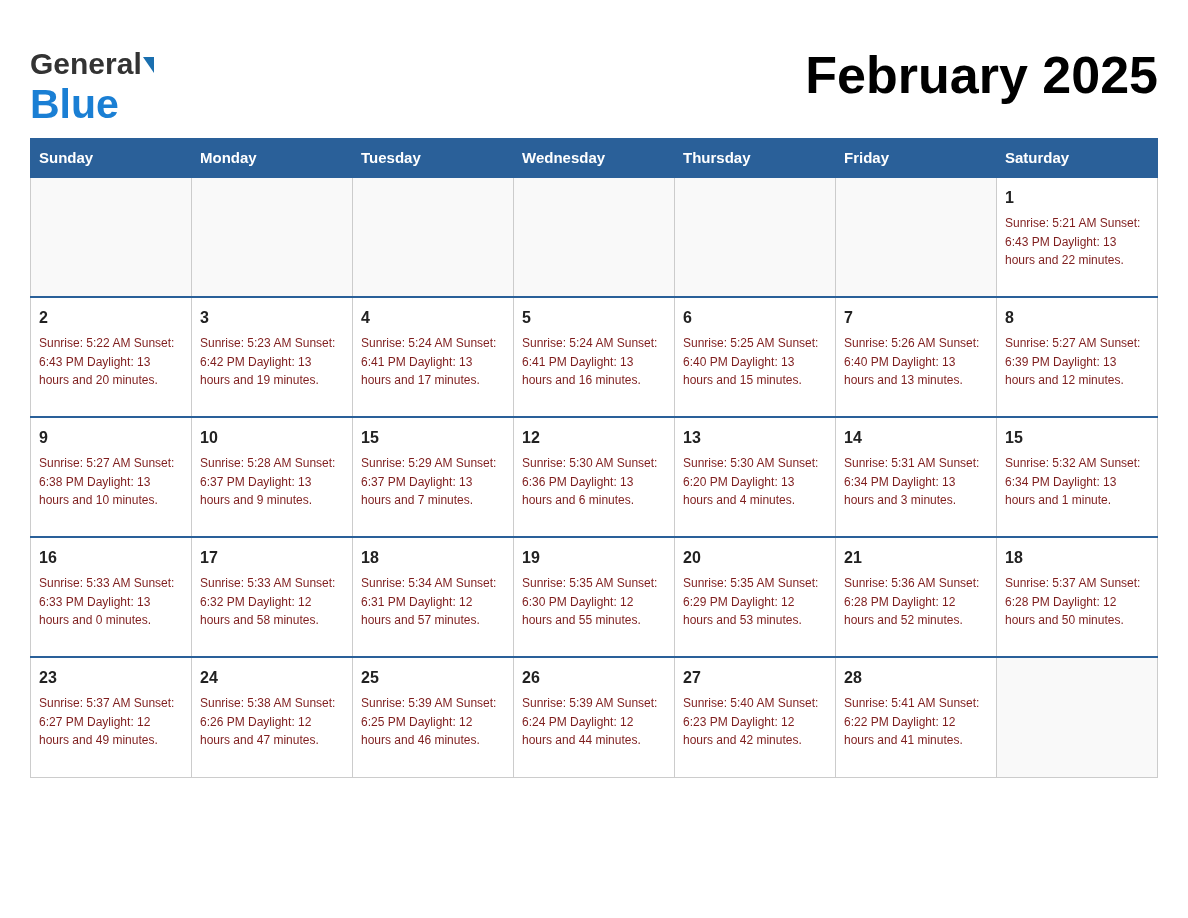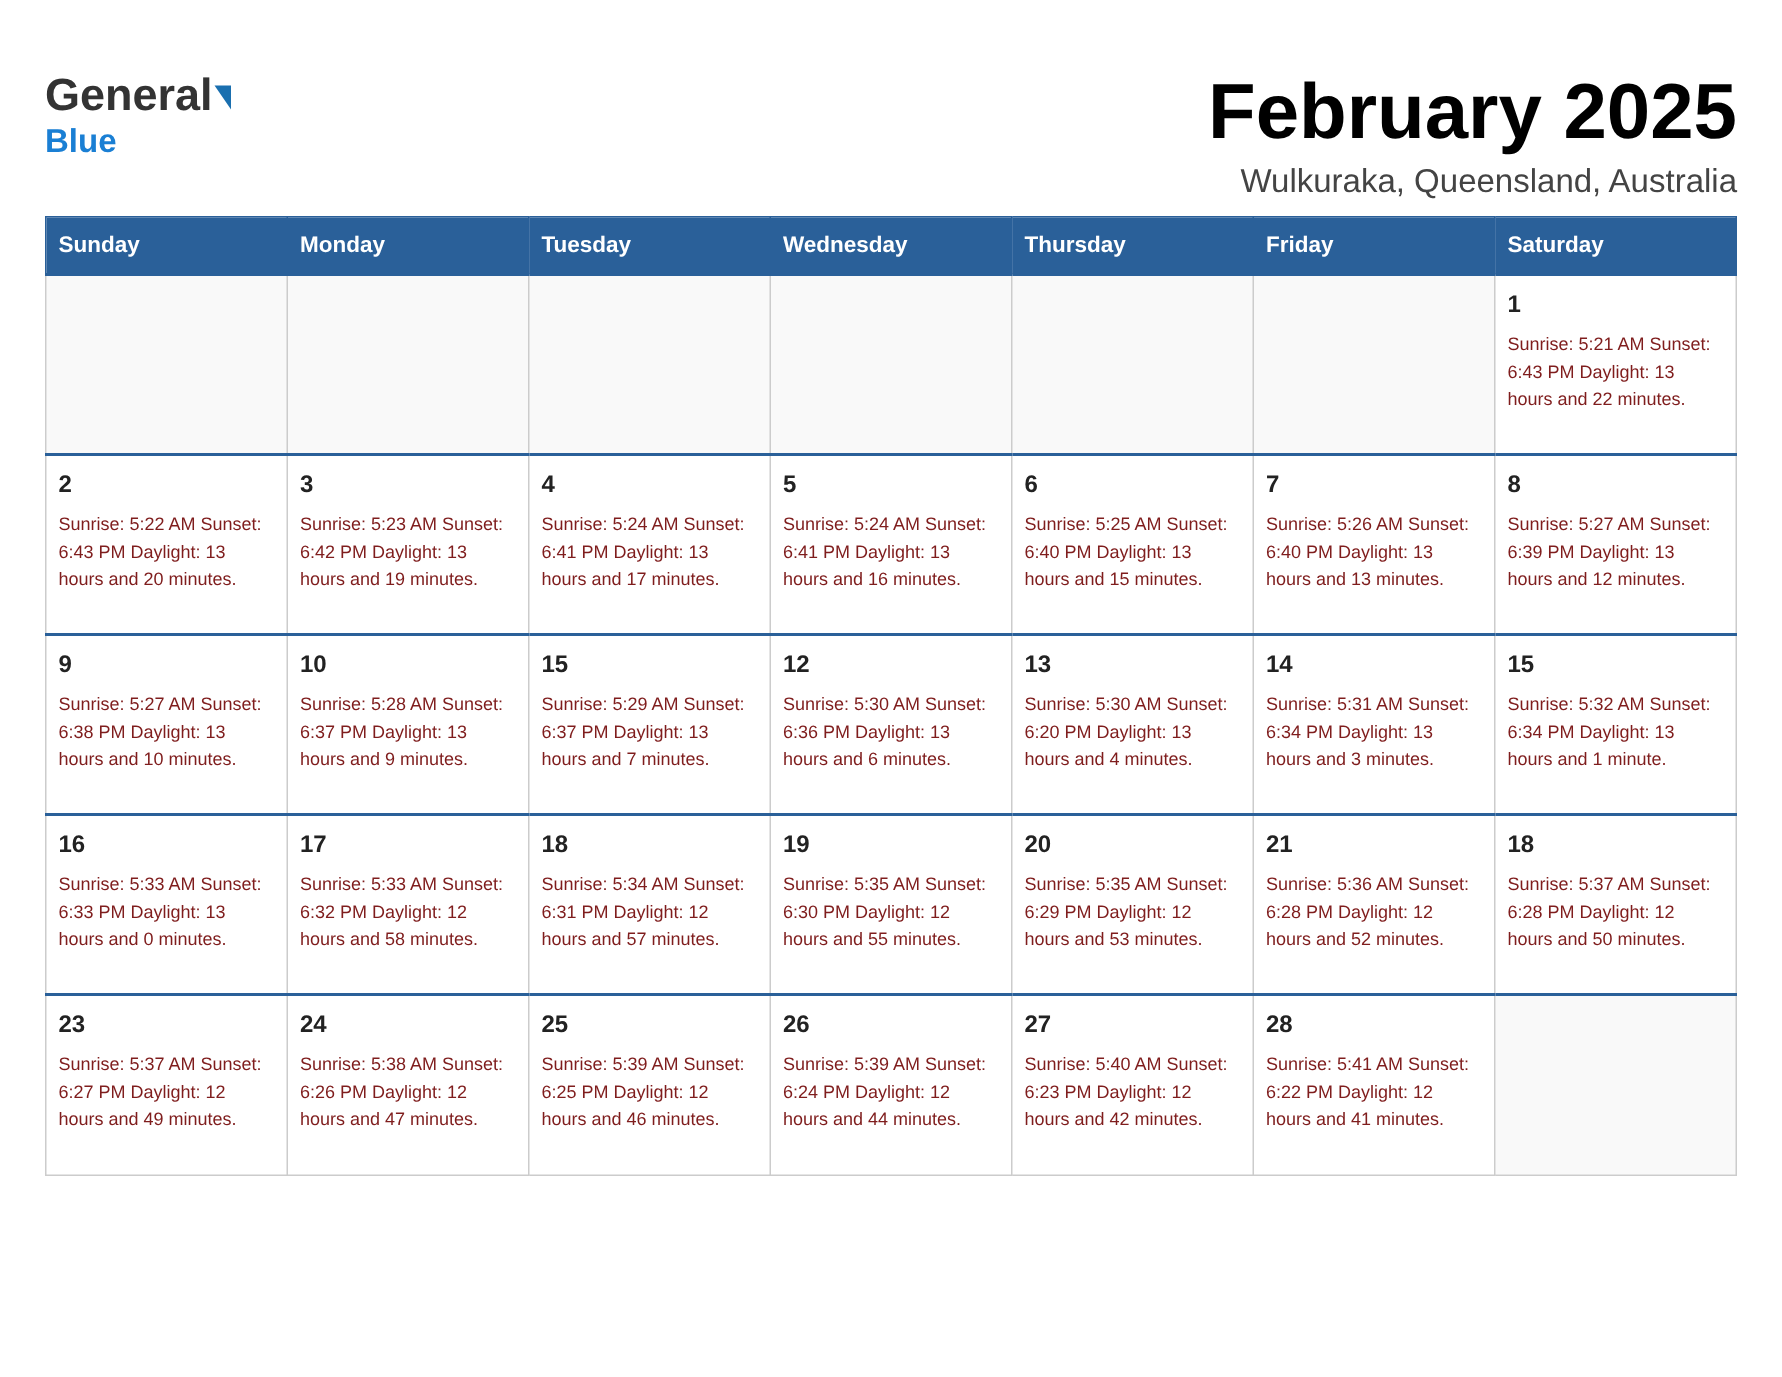--- a/index.html
+++ b/index.html
@@ -91,39 +91,38 @@
     .logo-arrow {
       display: inline-block;
       width: 0;
       height: 0;
       border-left: 11px solid transparent;
       border-top: 16px solid #1a6faf;
       margin-left: 1px;
       margin-bottom: -2px;
     }
     .logo-text-blue {
-      font-size: 22px;
+      font-size: 41px;
       font-weight: bold;
       color: #1a7fd4;
     }
   </style>
 </head>
 <body>
 
 <div class="header">
   <div class="logo">
     <div class="logo-row">
       <span class="logo-text-general">General</span>
       <span class="logo-arrow"></span>
     </div>
     <span class="logo-text-blue">Blue</span>
   </div>
   <div class="title-section">
     <div class="month-title">February 2025</div>
-    <div class="location">Wulkuraka, Queensland, Australia</div>
   </div>
 </div>
 
 <table class="calendar">
   <thead>
     <tr>
     <th>Sunday</th>
         <th>Monday</th>
         <th>Tuesday</th>
         <th>Wednesday</th>

